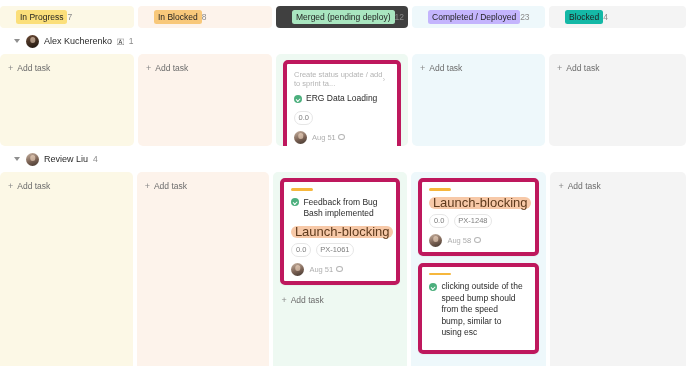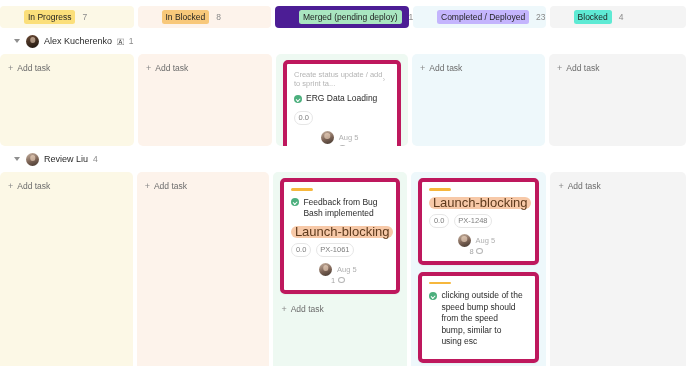--- a/index.html
+++ b/index.html
@@ -19,22 +19,21 @@
     display: flex;
     height: 28px;
     padding: 6px 0 0 0;
   }
   .col-header {
     height: 22px;
     margin-right: 4px;
     border-radius: 4px;
     display: flex;
     align-items: center;
-    padding-left: 24px;
-    gap: 7px;
+    padding-left: 16px;
   }
   .status-chip {
     font-size: 8.5px;
     line-height: 11px;
     padding: 1.5px 4px;
     border-radius: 2.5px;
     font-weight: 400;
     color: #1f1f1f;
     white-space: nowrap;
   }
@@ -176,21 +175,20 @@
     border-radius: 7px;
     border: 1px solid #e6e6e6;
     color: #7d7d7d;
     background: #fff;
     white-space: nowrap;
   }
   .card-footer {
     display: flex;
     align-items: center;
     justify-content: flex-start;
-    flex-direction: column;
   }
   .footer-left { display: flex; align-items: center; gap: 5px; }
   .card-date { font-size: 7.5px; color: #b0b0b0; }
   .comments { display: flex; align-items: center; gap: 2.5px; font-size: 7.5px; color: #a5a5a5; }
   .bubble {
     width: 7px; height: 6px;
     border: 1px solid #b5b5b5;
     border-radius: 50%;
   }
 </style>
@@ -200,30 +198,30 @@
 <div class="board">
   <div class="col-headers">
       <div class="col-header" style="width: 136px; background: rgb(252, 248, 230);">
         <span class="status-chip" style="background: rgb(251, 223, 122);">In Progress</span>
         <span class="status-count">7</span>
       </div>
       <div class="col-header" style="width: 136px; background: rgb(253, 243, 235);">
         <span class="status-chip" style="background: rgb(248, 200, 122);">In Blocked</span>
         <span class="status-count">8</span>
       </div>
-      <div class="col-header" style="width: 134px; background: #4c1d95;">
+      <div class="col-header" style="width: 134px; background: #404040;">
         <span class="status-chip" style="background: rgb(169, 230, 192);">Merged (pending deploy)</span>
         <span class="status-count">12</span>
       </div>
       <div class="col-header" style="width: 135px; background: rgb(238, 248, 251);">
         <span class="status-chip" style="background: #c4b5fd;">Completed / Deployed</span>
         <span class="status-count">23</span>
       </div>
       <div class="col-header" style="width: 139px; background: rgb(244, 244, 244);">
-        <span class="status-chip" style="background: #5eead4;">Blocked</span>
+        <span class="status-chip" style="background: #14b8a6;">Blocked</span>
         <span class="status-count">4</span>
       </div>
     </div>
   <div id="lanes">
       <div class="lane">
         <div class="lane-title">
           <span class="caret"></span>
           <span class="avatar av-a"></span>
           <span class="lane-name">Alex Kucherenko</span>
           <span class="flag-icon">🇦</span>

